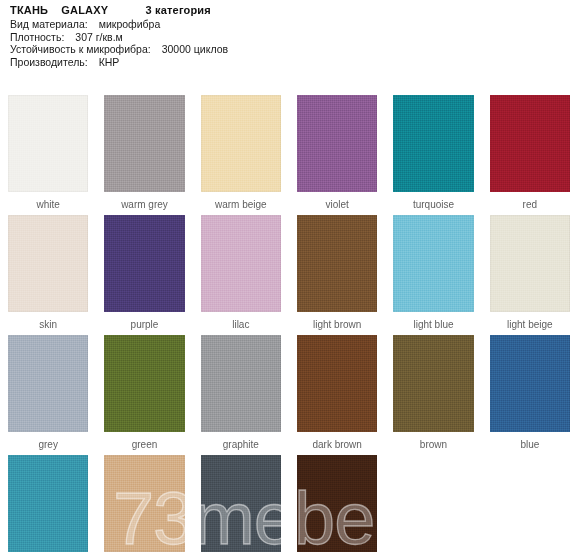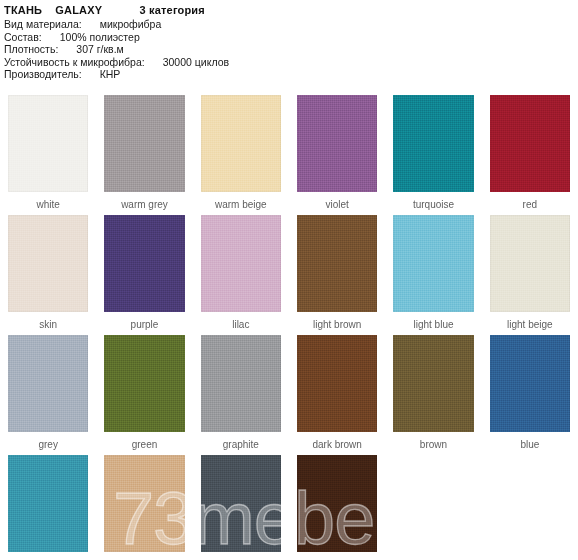--- a/index.html
+++ b/index.html
@@ -6,31 +6,31 @@
   body{
     width:578px;height:560px;
     background:#ffffff;
     font-family:"Liberation Sans","DejaVu Sans",sans-serif;
     overflow:hidden;
     position:relative;
   }
   #sheet{position:relative;width:578px;height:560px;}
 
   
-  .header{padding:4px 0 0 4px;}
+  .header{padding:4px 0 0 10px;}
   .title-row{
     font-size:11px;font-weight:bold;color:#111;
     letter-spacing:.2px;white-space:nowrap;margin-bottom:2px;
   }
   .title-row .cat{margin-left:34px;}
   .spec{
     font-size:10.5px;color:#1a1a1a;line-height:12.6px;
     white-space:nowrap;
   }
-  .spec .val{margin-left:18px;}
+  .spec .val{margin-left:11px;}
 
   
   .grid{
     position:absolute;left:0;top:95px;
     width:578px;
     display:grid;
     grid-template-columns:repeat(6,1fr);
     grid-template-rows:repeat(4,120px);
     column-gap:0px;row-gap:0px;
   }
@@ -85,21 +85,20 @@
 
   <div class="header">
     <div class="title-row">
       <span>ТКАНЬ</span>
       <span>&nbsp;&nbsp;</span>
       <span>GALAXY</span>
       <span class="cat">3 категория</span>
     </div>
     <div id="spec-list">
         <div class="spec"><span>Вид материала:</span><span class="val">микрофибра</span></div>
-        <div class="spec"><span>Состав:</span><span class="val">100% полиэстер</span></div>
         <div class="spec"><span>Плотность:</span><span class="val">307 г/кв.м</span></div>
         <div class="spec"><span>Устойчивость к микрофибра:</span><span class="val">30000 циклов</span></div>
         <div class="spec"><span>Производитель:</span><span class="val">КНР</span></div>
       </div>
   </div>
 
   <div class="grid" id="swatch-grid">
       <div class="cell">
         <div class="swatch" style="background-color: rgb(241, 240, 236);"></div>
         <div class="label">white</div>

